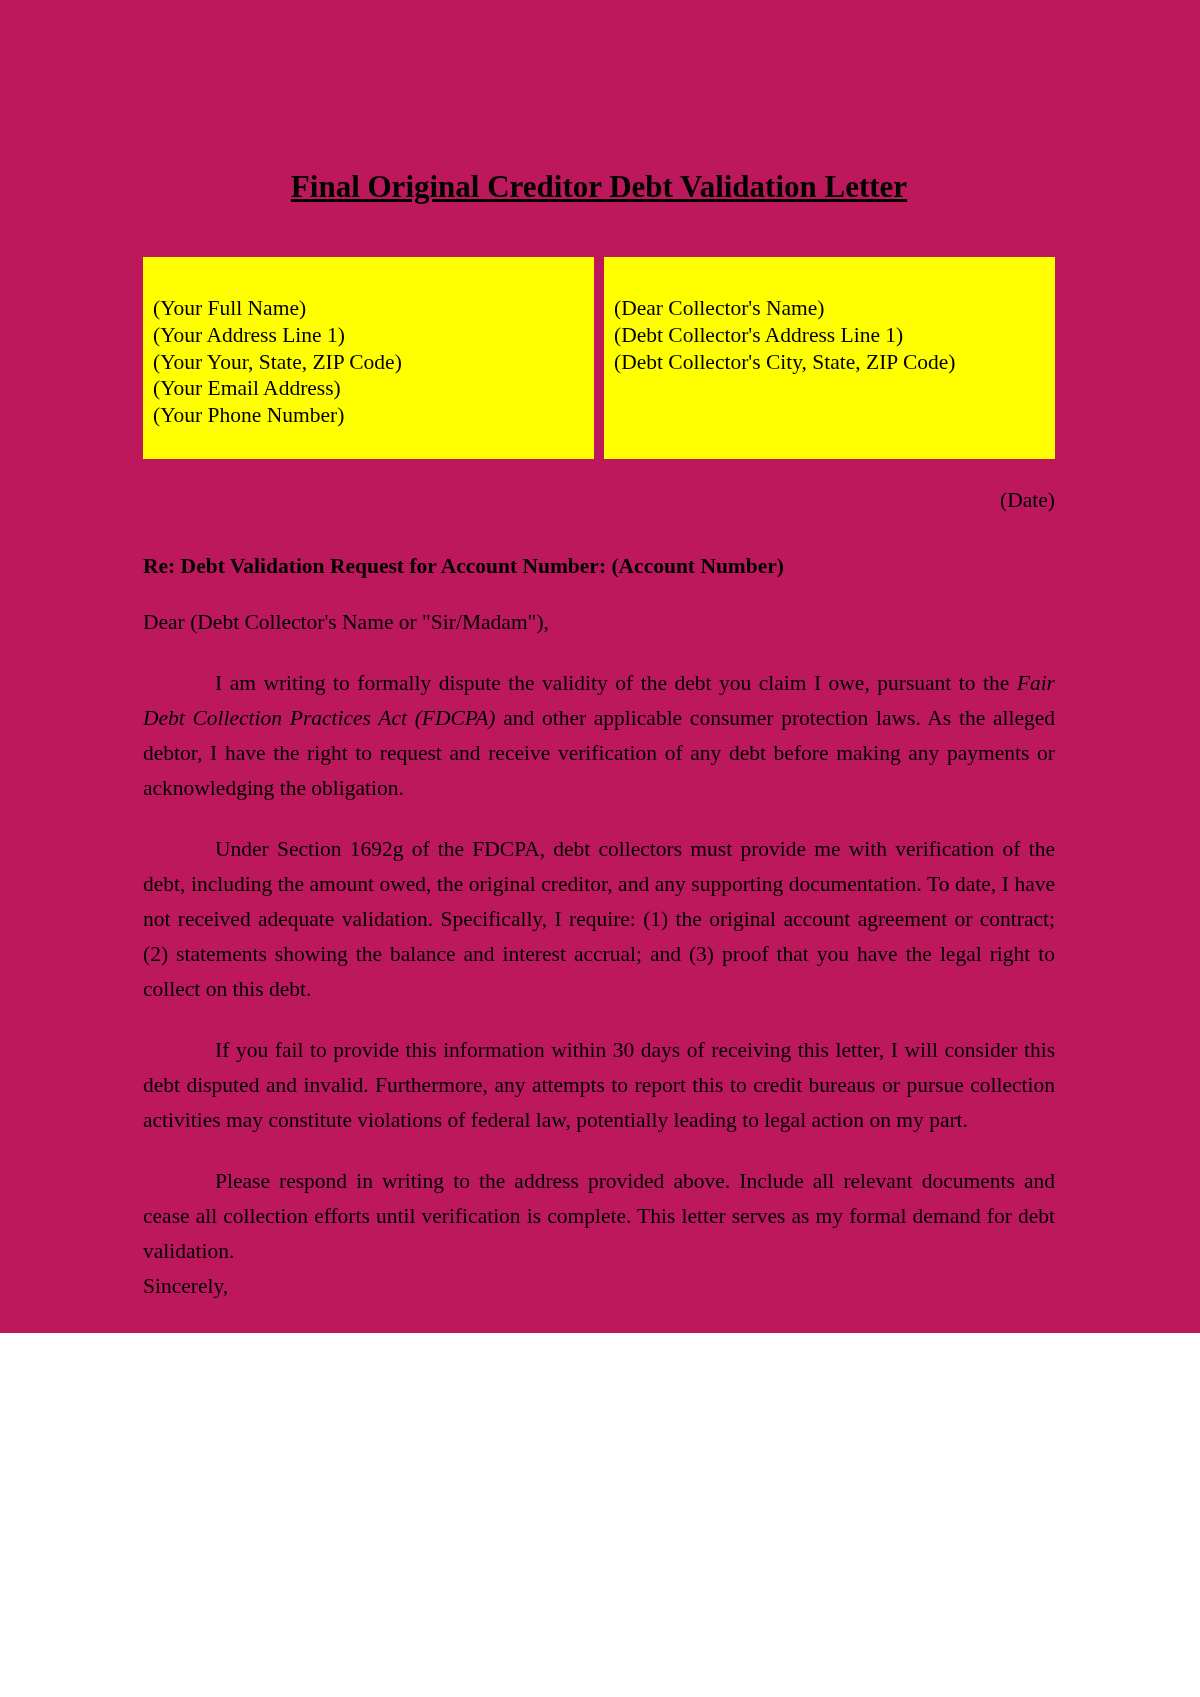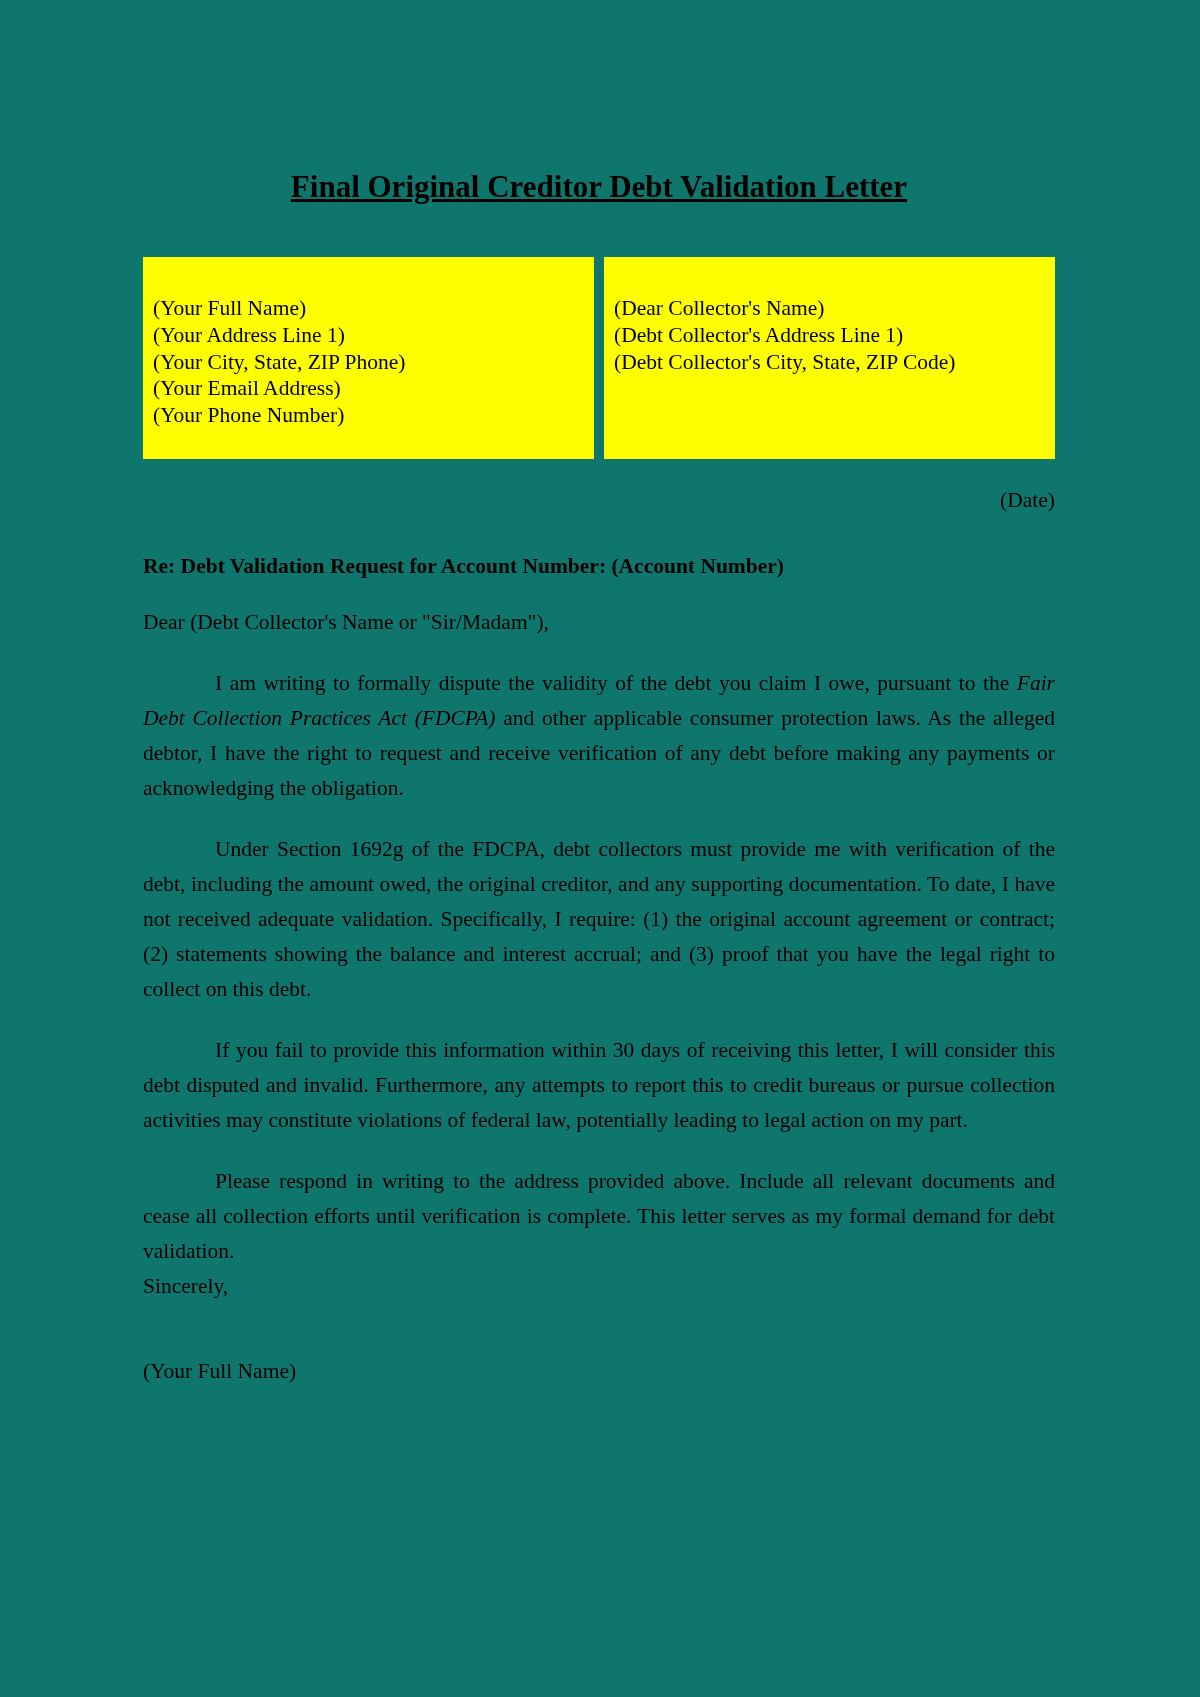--- a/index.html
+++ b/index.html
@@ -3,24 +3,24 @@
 <meta charset="utf-8">
 <style>
   html, body {
     margin: 0;
     padding: 0;
     background: #ffffff;
   }
   .page {
     position: relative;
     width: 1200px;
-    height: 1697px;
+    height: 1333px;
     box-sizing: border-box;
     padding: 168px 145px 0 143px;
-    background: #0f766e;
+    background: #be185d;
     color: #000000;
     font-family: "Liberation Serif", "DejaVu Serif", serif;
     overflow: hidden;
   }
   .letter-title {
     font-size: 31px;
     font-weight: bold;
     line-height: 38px;
     text-align: center;
     text-decoration: underline;
@@ -70,21 +70,21 @@
 
 <div class="page">
 
   <div class="letter-title">Final Original Creditor Debt Validation Letter</div>
 
   <div class="address-row">
 
     <div class="address-box">
       <div class="address-line">(Your Full Name)</div>
       <div class="address-line">(Your Address Line 1)</div>
-      <div class="address-line">(Your City, State, ZIP Phone)</div>
+      <div class="address-line">(Your Your, State, ZIP Code)</div>
       <div class="address-line">(Your Email Address)</div>
       <div class="address-line">(Your Phone Number)</div>
     </div>
 
     <div class="address-box">
       <div class="address-line">(Dear Collector's Name)</div>
       <div class="address-line">(Debt Collector's Address Line 1)</div>
       <div class="address-line">(Debt Collector's City, State, ZIP Code)</div>
     </div>
 

